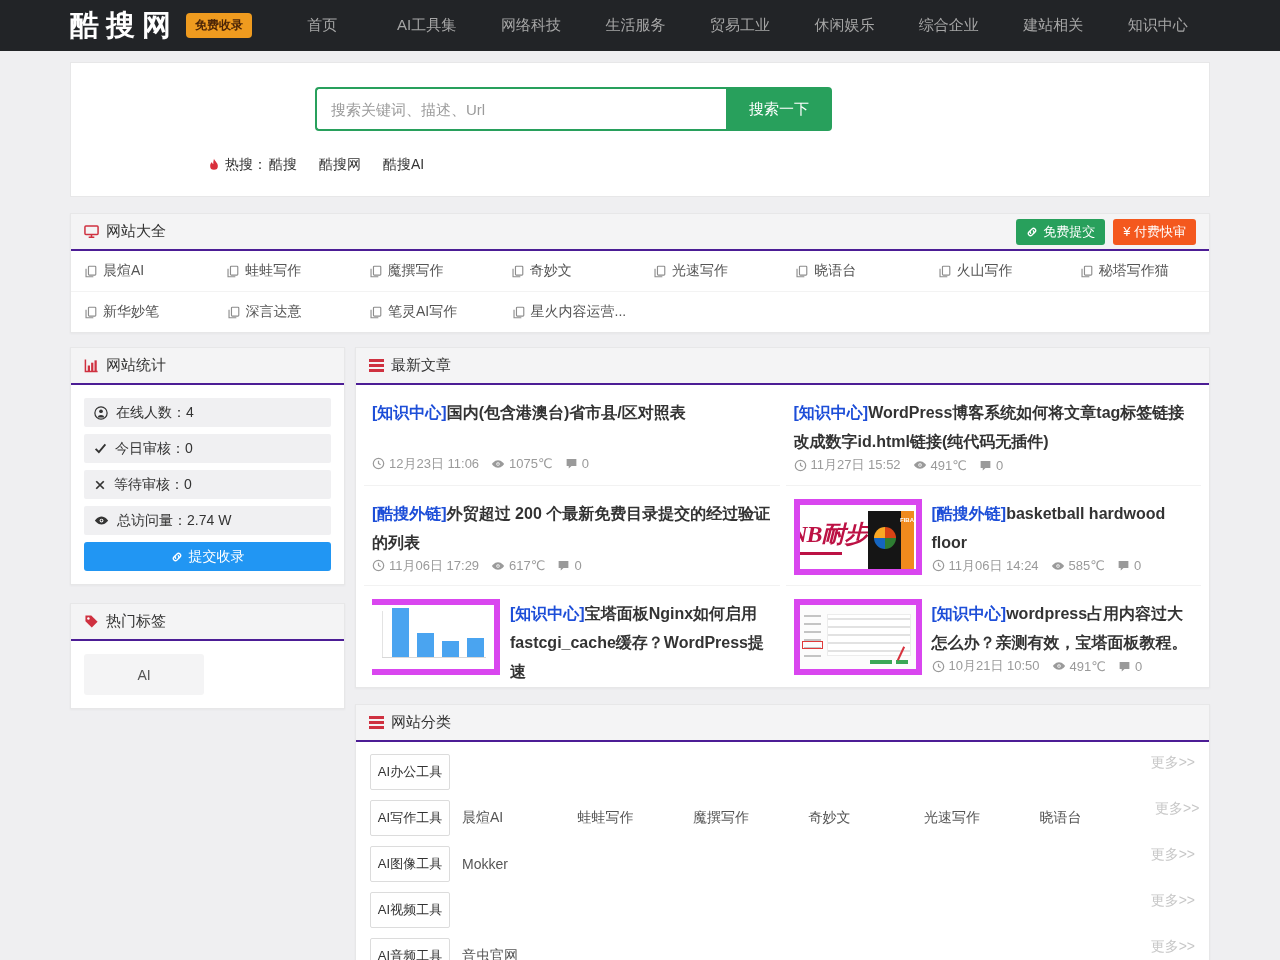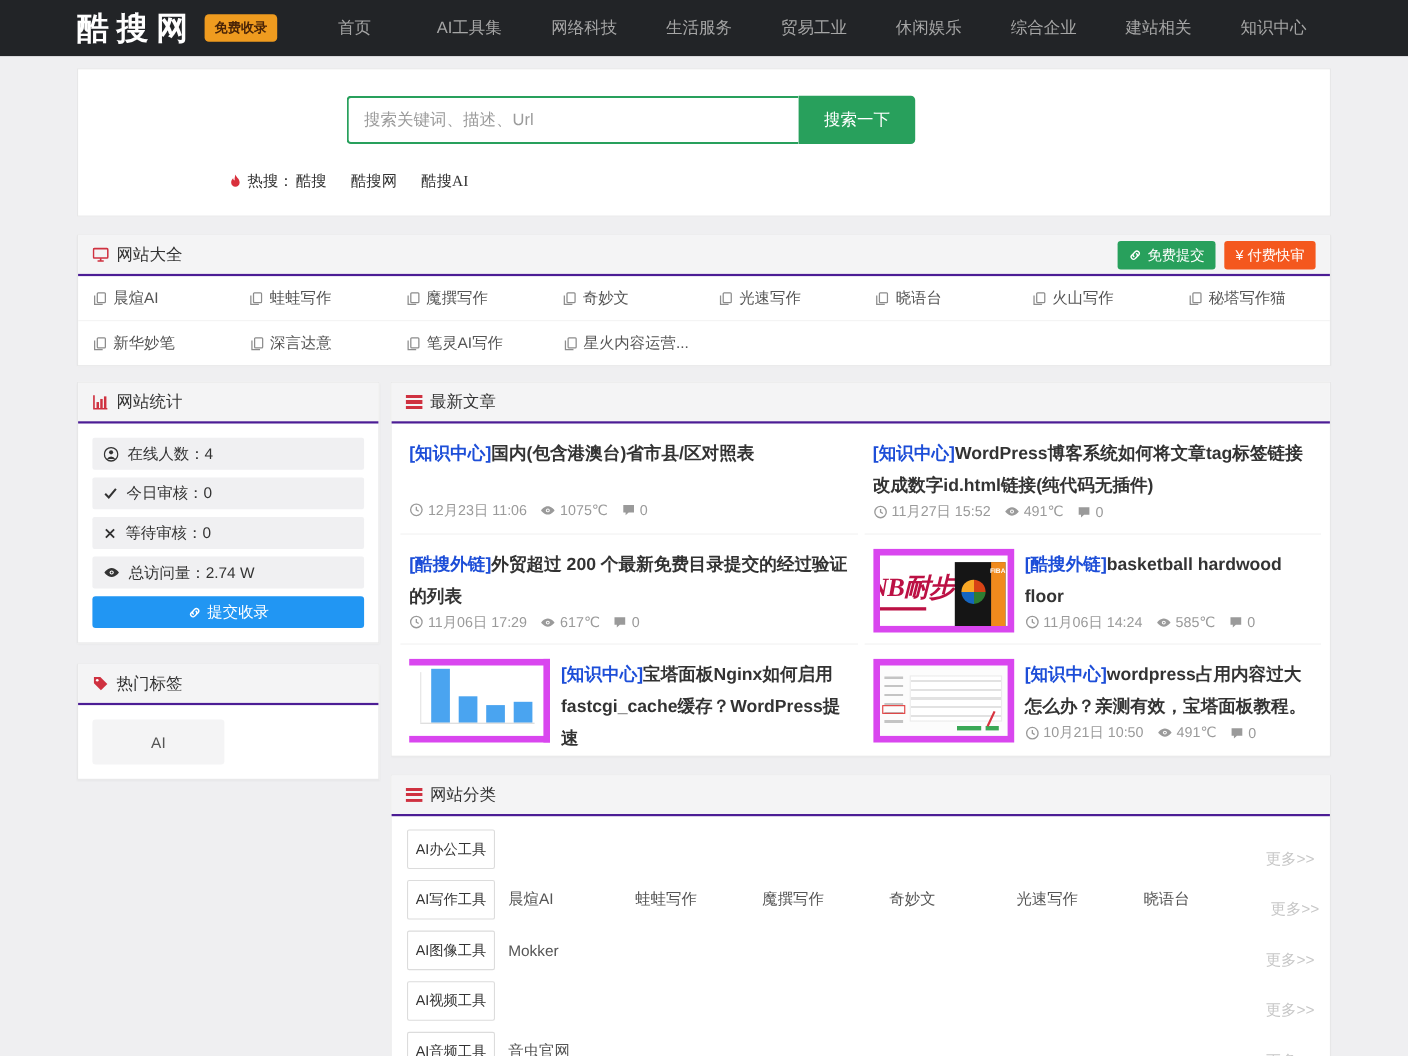--- a/index.html
+++ b/index.html
@@ -22,21 +22,21 @@
   .card { background:#fff; border:1px solid #e7e7e8; box-shadow:0 1px 2px rgba(0,0,0,.04); }
   .card-header { background:#f4f4f5; border-bottom:2px solid #4c1d95; height:37px; display:flex; align-items:center; padding:0 13px; font-size:15px; color:#333; }
   .card-header .hicon { margin-right:7px; color:#cf3140; display:inline-flex; }
 
   
   .search-card { width:1140px; margin:11px auto 0; background:#fff; border:1px solid #e7e7e8; padding:24px 0 22px; }
   .search-row { margin-left:244px; width:517px; height:44px; display:flex; }
   .search-input { flex:1; border:2px solid #28a05c; border-right:none; border-radius:4px 0 0 4px; padding:0 14px; font-size:15px; color:#333; outline:none; font-family:inherit; }
   .search-input::placeholder { color:#9b9b9b; }
   .search-btn { width:106px; background:#28a05c; border:none; color:#fff; font-size:15px; border-radius:0 4px 4px 0; cursor:pointer; font-family:inherit; }
-  .hot-row { margin:25px 0 0 136px; display:flex; align-items:center; font-size:14px; color:#333;font-family:Liberation Serif, serif; }
+  .hot-row { margin:25px 0 0 136px; display:flex; align-items:center; font-size:14px; color:#333; }
   .hot-row .fire { color:#d9303c; margin-right:4px; display:inline-flex; }
   .hot-link { color:#333; margin-right:22px; cursor:pointer; }
   .hot-label { margin-right:2px; }
 
   
   .site-card { width:1140px; margin:16px auto 0; }
   .hdr-btns { margin-left:auto; display:flex; gap:8px;align-items:center; }
   .btn-free { background:#28a05c; }
   .btn-paid { background:#f4581e; }
   .hdr-btn { color:#fff; font-size:13px; height:26px; padding:0 10px; border:none; border-radius:3px; display:flex; align-items:center; gap:5px; cursor:pointer; font-family:inherit; }
@@ -93,21 +93,21 @@
   .panel-side { position:absolute; left:4px; top:10px; bottom:8px; width:17px; background:repeating-linear-gradient(to bottom,#c4c4c4 0 2px,transparent 2px 8px); }
   .panel-redbox { position:absolute; left:2px; top:36px; width:21px; height:8px; border:1px solid #e03a3a; }
   .panel-main { position:absolute; left:27px; right:5px; top:9px; bottom:13px; border:1px solid #ececec; background:repeating-linear-gradient(to bottom,#ffffff 0 3px,#e2e2e2 3px 5px,#ffffff 5px 8px); }
   .panel-green { position:absolute; right:24px; bottom:5px; width:22px; height:4px; background:#3aa856; }
   .panel-green2 { position:absolute; right:8px; bottom:5px; width:12px; height:4px; background:#3aa856; }
   .panel-slash { position:absolute; right:14px; bottom:8px; width:2px; height:15px; background:#d8333f; transform:rotate(25deg); }
 
   
   .cat-card { margin-top:16px; }
   .cat-body { padding:12px 14px 4px; }
-  .cat-row { display:flex; align-items:flex-end; margin-bottom:10px; }
+  .cat-row { display:flex; align-items:flex-start; margin-bottom:10px; }
   .cat-label { width:80px; height:36px; border:1px solid #dcdcdc; border-radius:2px; background:#fff; flex:none; display:flex; align-items:center; justify-content:center; font-size:13px; color:#333; cursor:pointer; }
   .cat-links { flex:1; display:flex; margin-left:12px; min-height:36px; align-items:center; }
   .cat-link { width:115.5px; font-size:14px; color:#555; cursor:pointer; white-space:nowrap; }
   .cat-more { margin-left:auto; color:#c7c7c7; font-size:14px; cursor:pointer; white-space:nowrap; }
 
   .hamburger { width:15px; height:13px; background:repeating-linear-gradient(to bottom,#cf3140 0 3px,transparent 3px 5px); }
   svg.ic { display:block; }
 </style>
 </head>
 <body>

